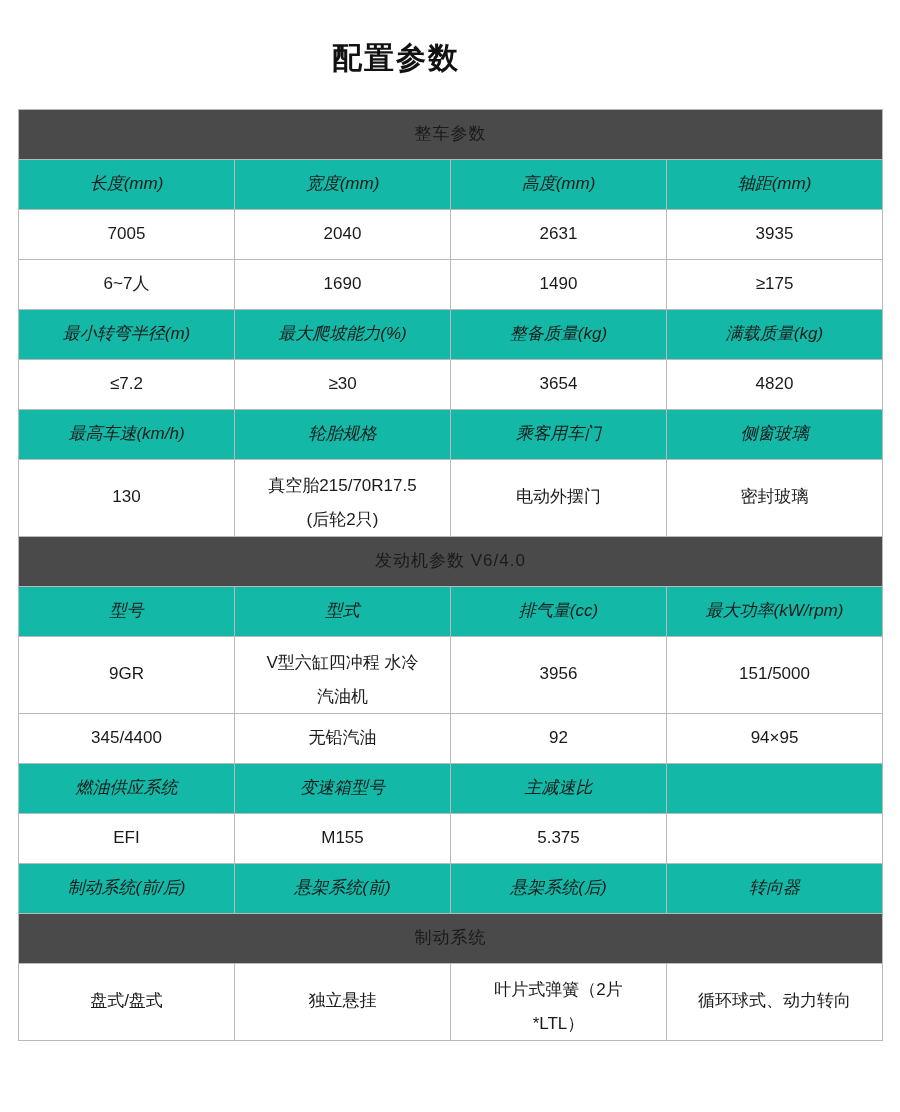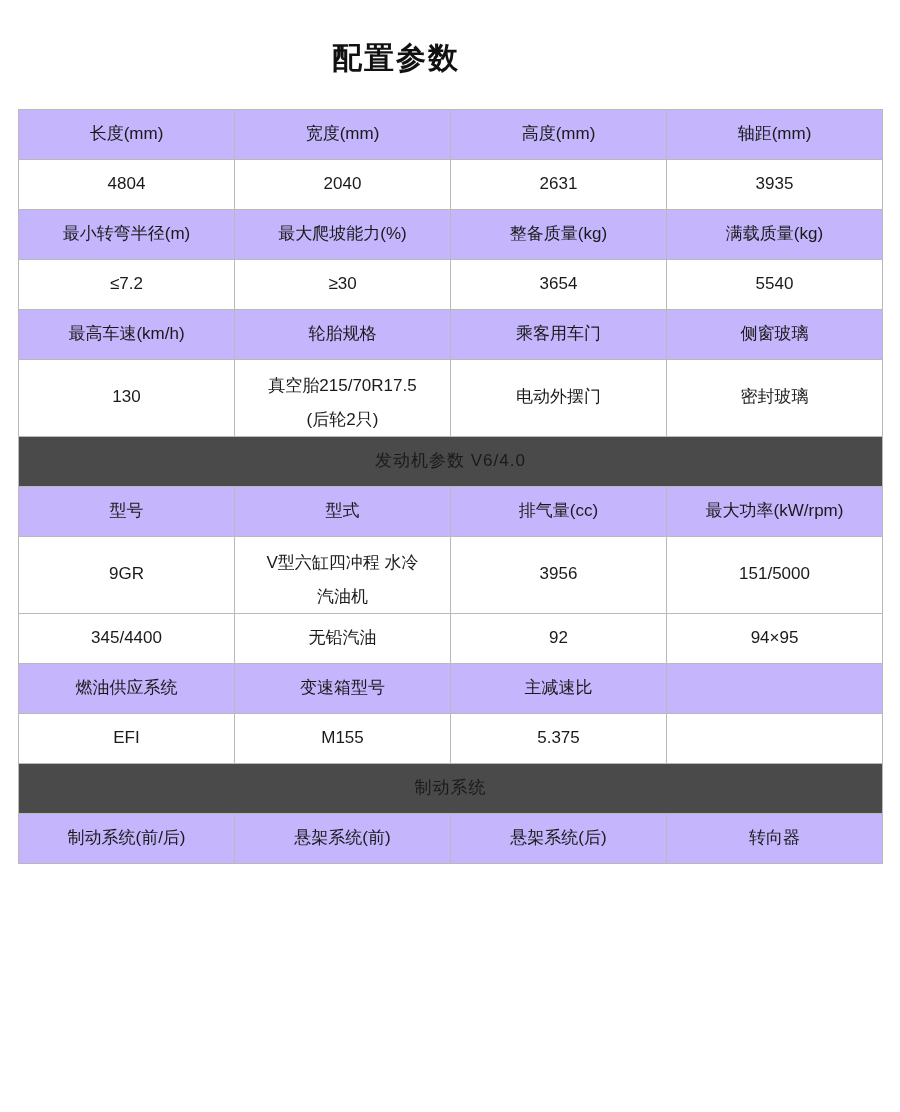--- a/index.html
+++ b/index.html
@@ -45,22 +45,23 @@
   }
   td.section {
     background: #4a4a4a;
     color: #ffffff;
     font-size: 18px;
     letter-spacing: 1px;
     height: 48px;
     border: 1px solid #4a4a4a;
   }
   td.hdr {
-    background: #c4b5fd;
+    background: #14b8a6;
     color: #1a1a1a;
+    font-style: italic;
   }
   td.val {
     background: #ffffff;
   }
   td.tall {
     height: 62px;
   }
   .linebreak {
     display: block;
     margin-top: 11px;
@@ -73,42 +74,51 @@
   <div class="page-title">配置参数</div>
   <table class="spec">
     <colgroup>
       <col style="width:216px">
       <col style="width:216px">
       <col style="width:216px">
       <col style="width:216px">
     </colgroup>
     <tbody>
         <tr>
+          <td class="section" colspan="4">整车参数</td>
+        </tr>
+        <tr>
           <td class="hdr">长度(mm)</td>
           <td class="hdr">宽度(mm)</td>
           <td class="hdr">高度(mm)</td>
           <td class="hdr">轴距(mm)</td>
         </tr>
         <tr>
-          <td class="val">4804</td>
+          <td class="val">7005</td>
           <td class="val">2040</td>
           <td class="val">2631</td>
           <td class="val">3935</td>
+        </tr>
+        <tr>
+          <td class="val">6~7人</td>
+          <td class="val">1690</td>
+          <td class="val">1490</td>
+          <td class="val">≥175</td>
         </tr>
         <tr>
           <td class="hdr">最小转弯半径(m)</td>
           <td class="hdr">最大爬坡能力(%)</td>
           <td class="hdr">整备质量(kg)</td>
           <td class="hdr">满载质量(kg)</td>
         </tr>
         <tr>
           <td class="val">≤7.2</td>
           <td class="val">≥30</td>
           <td class="val">3654</td>
-          <td class="val">5540</td>
+          <td class="val">4820</td>
         </tr>
         <tr>
           <td class="hdr">最高车速(km/h)</td>
           <td class="hdr">轮胎规格</td>
           <td class="hdr">乘客用车门</td>
           <td class="hdr">侧窗玻璃</td>
         </tr>
         <tr>
           <td class="val tall">130</td>
           <td class="val tall">
@@ -148,23 +158,32 @@
           <td class="hdr">主减速比</td>
           <td class="hdr"></td>
         </tr>
         <tr>
           <td class="val">EFI</td>
           <td class="val">M155</td>
           <td class="val">5.375</td>
           <td class="val"></td>
         </tr>
         <tr>
-          <td class="section" colspan="4">制动系统</td>
-        </tr>
-        <tr>
           <td class="hdr">制动系统(前/后)</td>
           <td class="hdr">悬架系统(前)</td>
           <td class="hdr">悬架系统(后)</td>
           <td class="hdr">转向器</td>
+        </tr>
+        <tr>
+          <td class="section" colspan="4">制动系统</td>
+        </tr>
+        <tr>
+          <td class="val tall">盘式/盘式</td>
+          <td class="val tall">独立悬挂</td>
+          <td class="val tall">
+            <span class="linebreak">叶片式弹簧（2片</span>
+            <span class="linebreak">*LTL）</span>
+          </td>
+          <td class="val tall">循环球式、动力转向</td>
         </tr>
       </tbody>
   </table>
 </div>
 
 </body></html>

